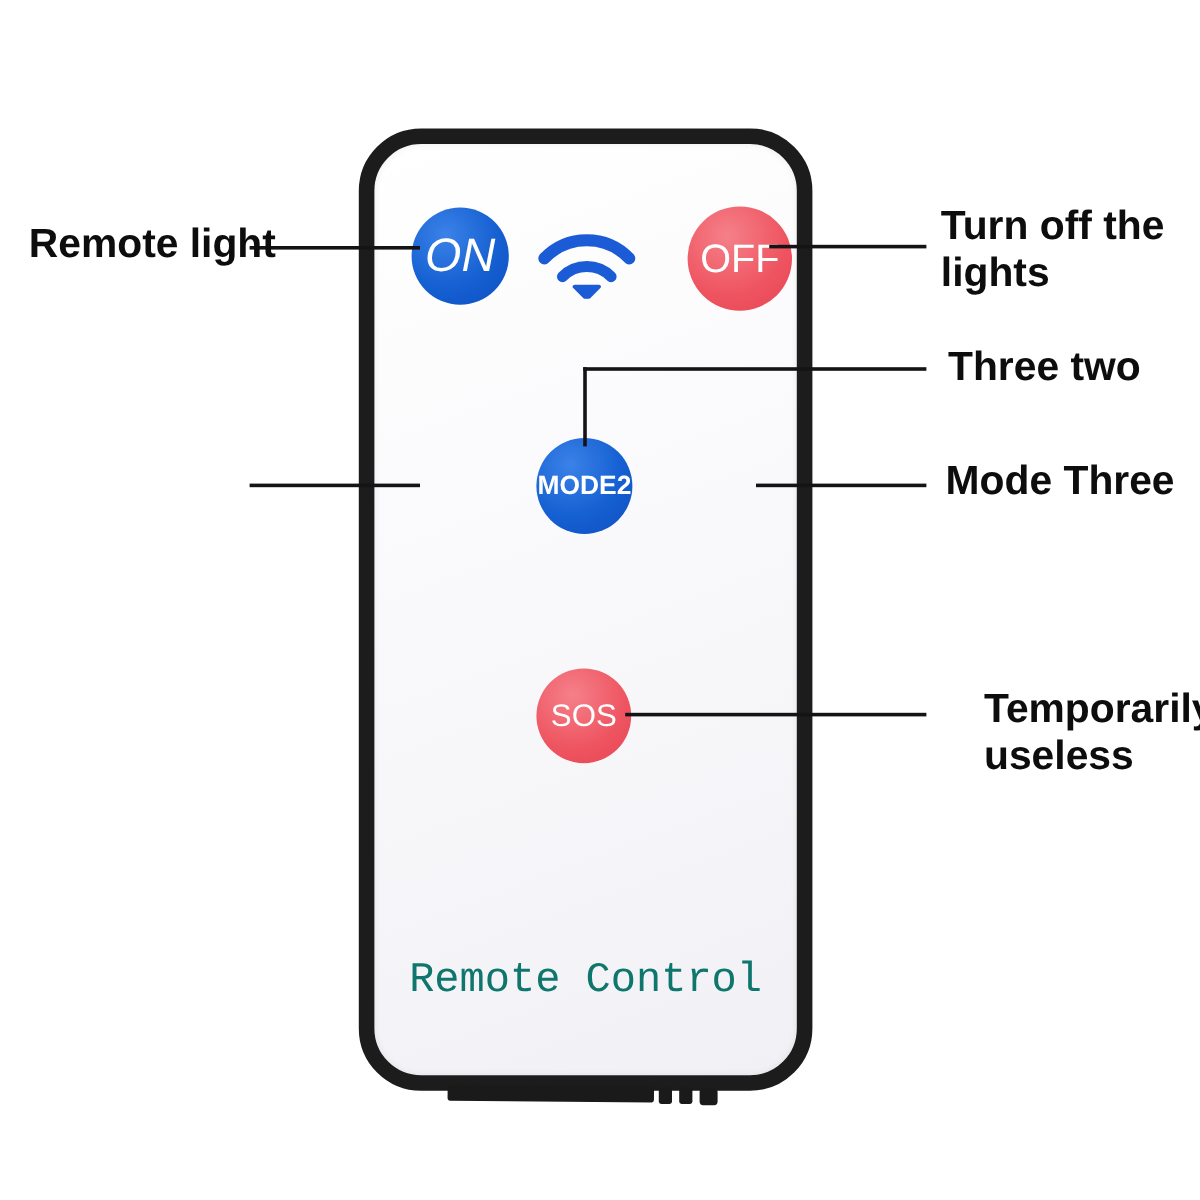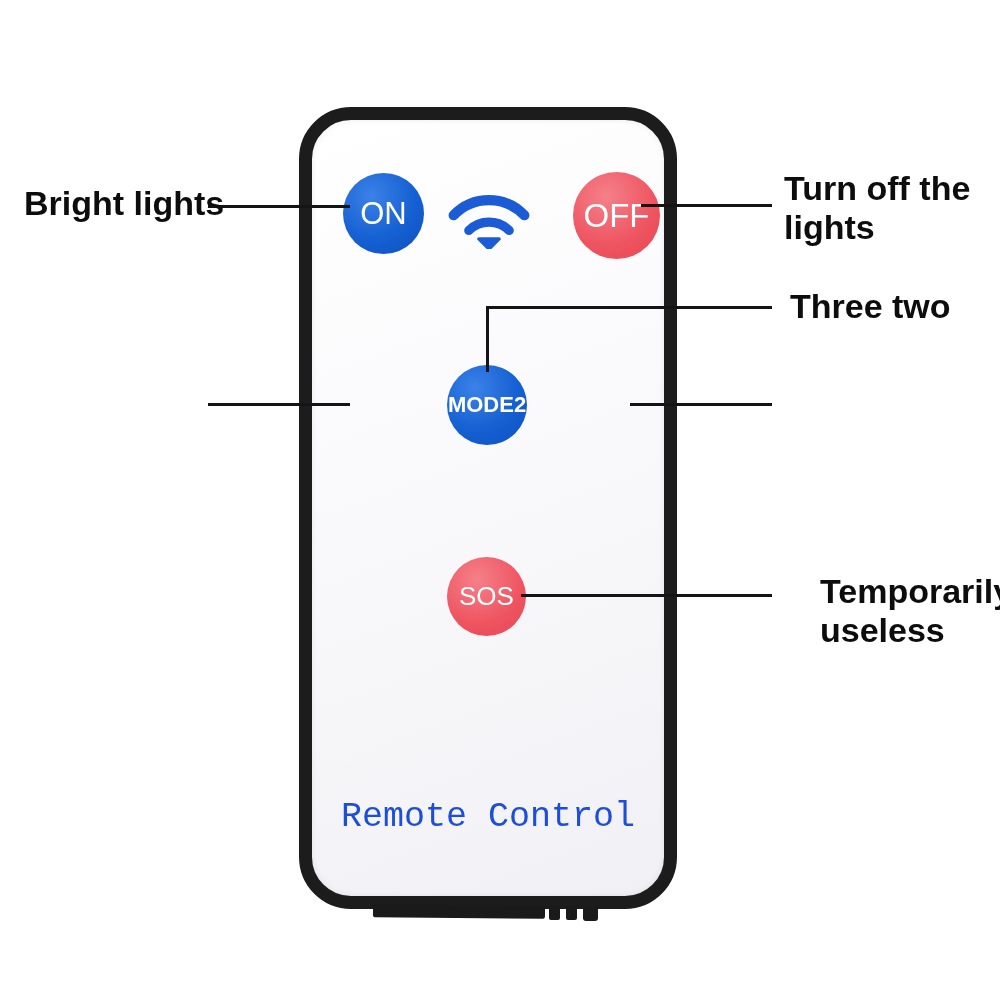--- a/index.html
+++ b/index.html
@@ -41,42 +41,42 @@
     border-radius: 50%;
     display: flex;
     align-items: center;
     justify-content: center;
     color: #ffffff;
     font-family: "Liberation Sans", sans-serif;
   }
   .btn-blue { background: radial-gradient(circle at 35% 28%, #3b82e8 0%, #1560d2 55%, #0e4fc2 100%); }
   .btn-red  { background: radial-gradient(circle at 38% 28%, #f58089 0%, #ee5460 60%, #e84554 100%); }
 
-  #btn-on    { left: 343px; top: 173px; width: 81px; height: 81px; font-size: 31px; font-weight: 400; }
+  #btn-on    { left: 343px; top: 173px; width: 81px; height: 81px; font-size: 39px; font-weight: 400; font-style: italic; }
   #btn-off   { left: 573px; top: 172px; width: 87px; height: 87px; font-size: 33px; font-weight: 400; }
   #btn-mode1 { left: 342px; top: 365px; width: 80px; height: 80px; font-size: 22px; font-weight: 700; }
   #btn-mode2 { left: 447px; top: 365px; width: 80px; height: 80px; font-size: 22px; font-weight: 700; }
   #btn-mode3 { left: 552px; top: 365px; width: 80px; height: 80px; font-size: 22px; font-weight: 700; }
   #btn-sos   { left: 447px; top: 557px; width: 79px; height: 79px; font-size: 26px; font-weight: 400; }
 
   #wifi-icon {
     position: absolute;
     left: 446px; top: 185px;
     width: 86px; height: 64px;
   }
 
   
   #brand-text {
     position: absolute;
     left: 299px; top: 797px;
     width: 378px;
     text-align: center;
     font-family: "Liberation Mono", monospace;
     font-size: 35px;
-    color: #1d4ed8;
+    color: #0f766e;
     font-weight: 400;
   }
 
   
   .callout-line {
     position: absolute;
     background: #141414;
   }
   #line-bright      { left: 208px; top: 205px; width: 142px; height: 3px; }
   #line-off         { left: 641px; top: 204px; width: 131px; height: 3px; }
@@ -130,18 +130,19 @@
   <div id="brand-text">Remote Control</div>
 
   <div class="callout-line" id="line-bright"></div>
   <div class="callout-line" id="line-off"></div>
   <div class="callout-line" id="line-mode2-h"></div>
   <div class="callout-line" id="line-mode2-v"></div>
   <div class="callout-line" id="line-mode1"></div>
   <div class="callout-line" id="line-mode3"></div>
   <div class="callout-line" id="line-sos"></div>
 
-  <div class="annotation" id="label-bright">Bright lights</div>
+  <div class="annotation" id="label-bright">Remote light</div>
   <div class="annotation" id="label-turn-off">Turn off the lights</div>
   <div class="annotation" id="label-mode-two">Three two</div>
+  <div class="annotation" id="label-mode-three">Mode Three</div>
   <div class="annotation" id="label-temporarily">Temporarily useless</div>
 
 </div>
 
 </body></html>

